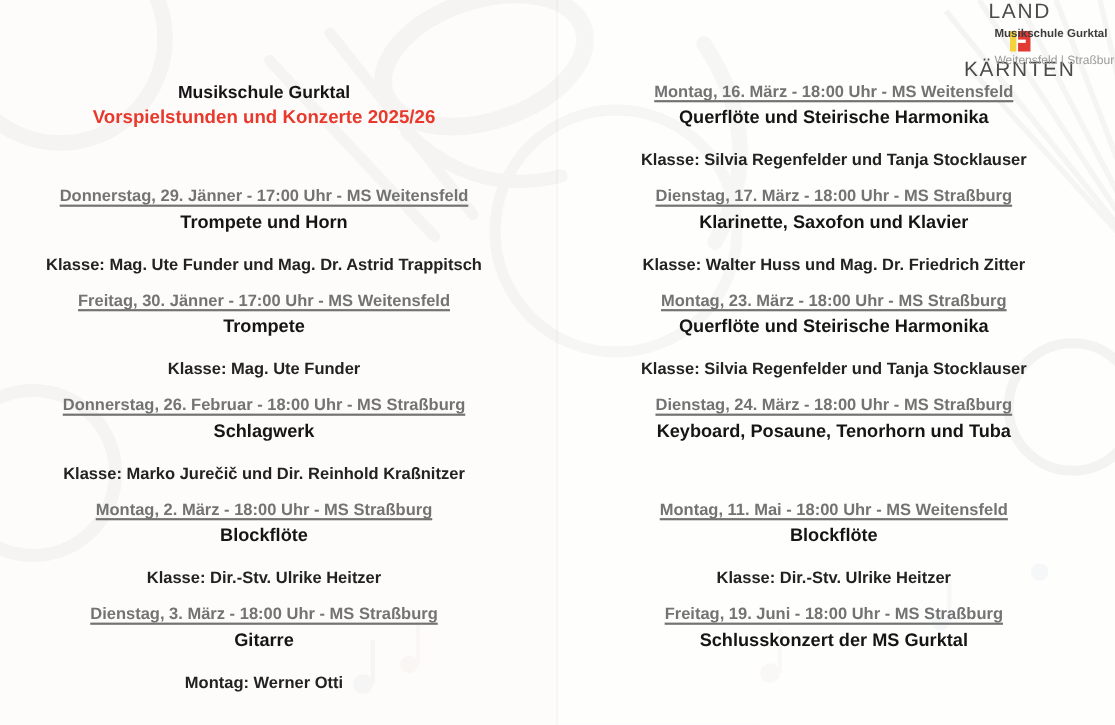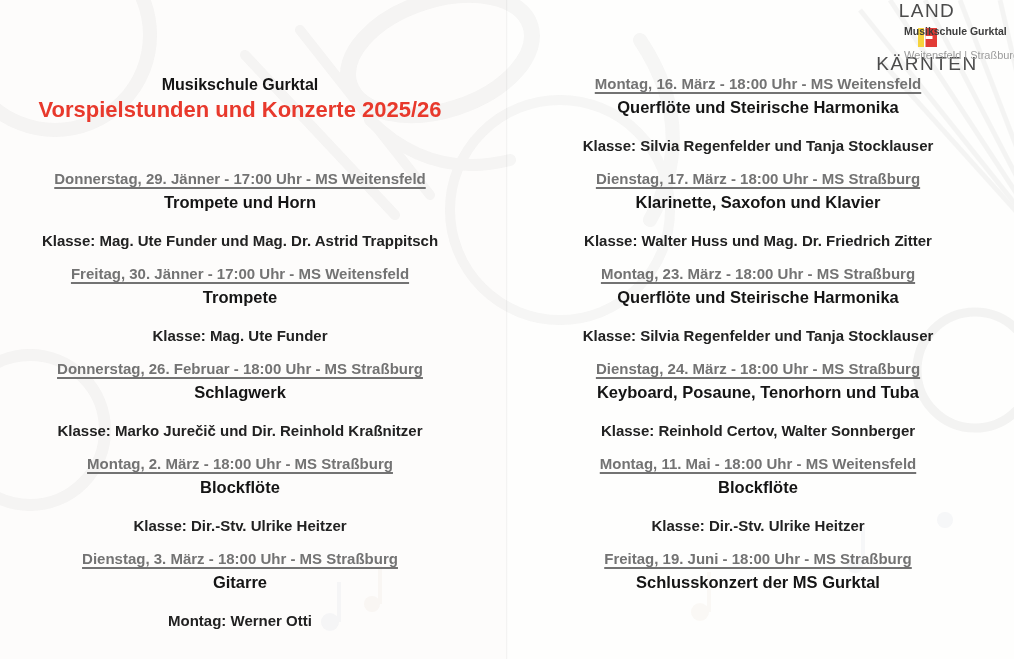--- a/index.html
+++ b/index.html
@@ -28,21 +28,21 @@
   .logo-sub { position:absolute; left:64px; top:25px; text-align:left; white-space:nowrap; }
   .logo-school { font-size:10.5px; font-weight:700; color:#3c3c3c; }
   .logo-loc { font-size:11px; color:#9b9b9b; margin-top:12px; }
 
   
   .col { position:absolute; display:flex; flex-direction:column; text-align:center; }
   .col-left  { left:10px;  width:460px; top:170px; }
   .col-right { left:538px; width:440px; top:75px; }
   .head-block { position:absolute; left:10px; width:460px; top:76px; text-align:center; }
   .head-title { font-size:16px; font-weight:700; color:#151515; }
-  .head-sub { font-size:22px; font-weight:700; color:#e8392c; margin-top:3px; }
+  .head-sub { font-size:17px; font-weight:700; color:#e8392c; margin-top:3px; }
 
   .event { height:95px; }
   .event .date {
     font-size:15px; font-weight:700; color:#737373;
     text-decoration:underline; text-decoration-thickness:1.5px; text-underline-offset:3px;
     white-space:nowrap;
   }
   .event .program { font-size:16.5px; font-weight:700; color:#151515; margin-top:6px; white-space:nowrap; }
   .event .klasse { font-size:15px; font-weight:700; color:#222; margin-top:20px; white-space:nowrap; }
 </style>
@@ -149,21 +149,20 @@
     <div class="klasse">Klasse: Walter Huss und Mag. Dr. Friedrich Zitter</div>
   </div>
   <div class="event">
     <div class="date">Montag, 23. März - 18:00 Uhr - MS Straßburg</div>
     <div class="program">Querflöte und Steirische Harmonika</div>
     <div class="klasse">Klasse: Silvia Regenfelder und Tanja Stocklauser</div>
   </div>
   <div class="event">
     <div class="date">Dienstag, 24. März - 18:00 Uhr - MS Straßburg</div>
     <div class="program">Keyboard, Posaune, Tenorhorn und Tuba</div>
-    <div class="klasse">Klasse: Reinhold Certov, Walter Sonnberger</div>
   </div>
   <div class="event">
     <div class="date">Montag, 11. Mai - 18:00 Uhr - MS Weitensfeld</div>
     <div class="program">Blockflöte</div>
     <div class="klasse">Klasse: Dir.-Stv. Ulrike Heitzer</div>
   </div>
   <div class="event">
     <div class="date">Freitag, 19. Juni - 18:00 Uhr - MS Straßburg</div>
     <div class="program">Schlusskonzert der MS Gurktal</div>
     <div class="klasse"></div>

